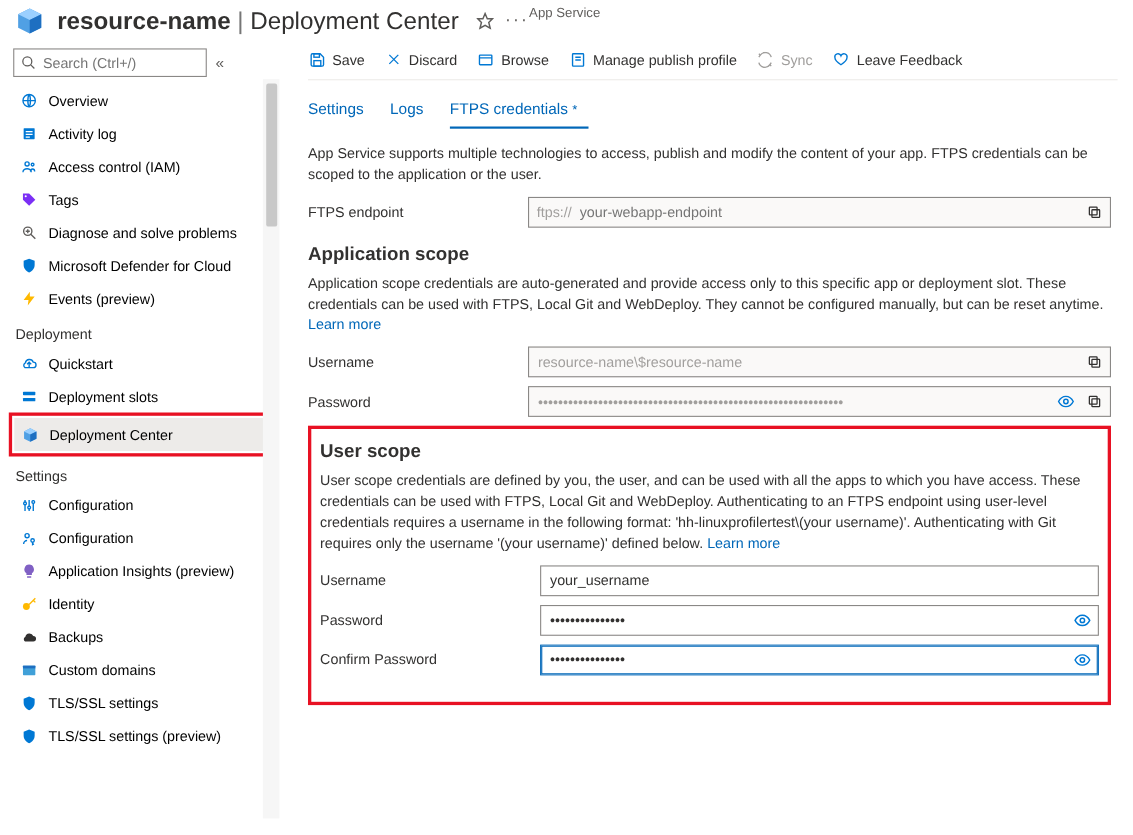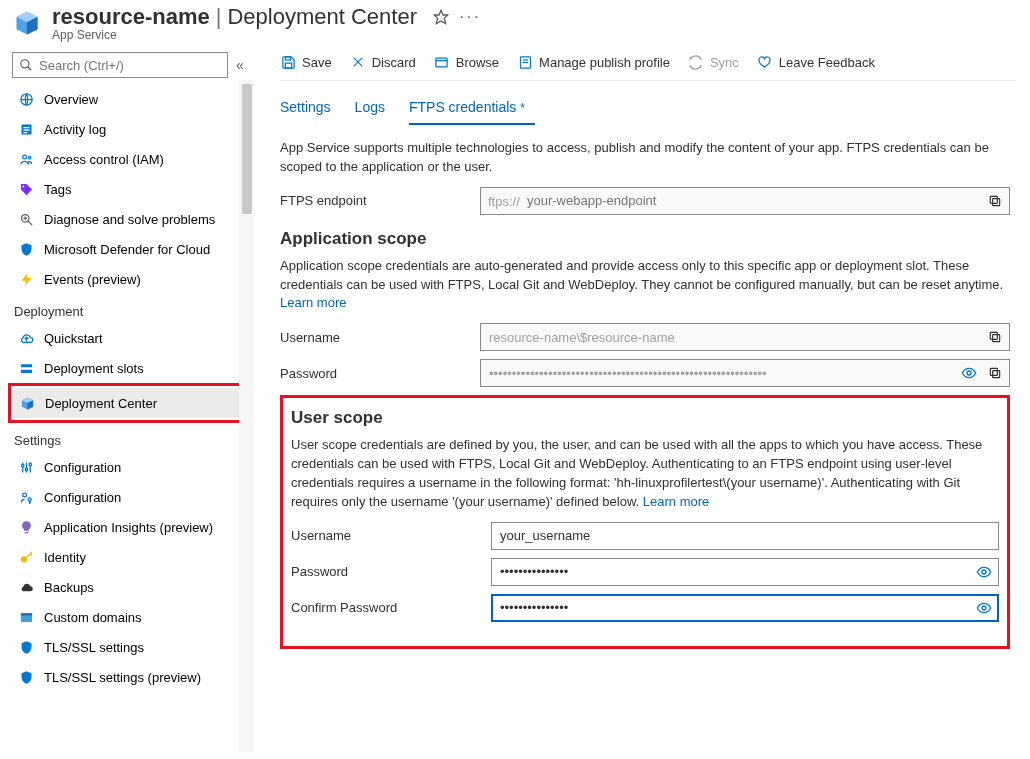--- a/index.html
+++ b/index.html
@@ -1,34 +1,34 @@
 <!DOCTYPE html>
 <html><head>
 <meta charset="utf-8">
 <style>
   * { box-sizing: border-box; margin: 0; padding: 0; font-family: "Segoe UI", Arial, sans-serif; }
   body { background: #fff; color: #323130; width: 1030px; height: 759px; overflow: hidden; font-size: 13px; }
 
   
   .page-header { display: flex; align-items: center; padding: 4px 12px 0 12px; }
   .cube-icon { width: 30px; height: 30px; margin-right: 10px; display:flex; align-items:center; justify-content:center; }
-  .title-block { display:flex; flex-direction:column; }
+  .title-block { display:flex; }
   .title-line { display:flex; align-items:center; gap:6px; }
   .title-big { font-size: 22px; font-weight: 600; color:#323130; }
   .title-sep { font-size: 22px; font-weight: 300; color: #767676; }
   .title-sub { font-size: 22px; font-weight: 300; color: #323130; }
   .title-actions { margin-left: 10px; display:flex; align-items:center; gap:10px; color:#605e5c; }
   .subtitle { font-size: 12px; color:#605e5c; margin-top:-2px; }
 
   .layout { display:flex; height: calc(100% - 55px); margin-top:6px; }
 
   
   .sidebar { width: 254px; flex:0 0 254px; border-right: none; padding: 4px 0 0 12px; position:relative; }
   .search-wrap { display:flex; align-items:center; gap:8px; }
-  .search-box { display:flex; align-items:center; border:1px solid #8a8886; height:26px; width:216px; padding:0 6px; }
+  .search-box { display:flex; align-items:center; border:1px solid #8a8886; height:26px; width:176px; padding:0 6px; }
   .search-box input { border:none; outline:none; width:100%; font-size:13px; color:#323130; }
   .collapse-chevron { color:#605e5c; font-size:14px; }
 
   .nav-section-title { font-size:13px; font-weight:400; color:#323130; padding:10px 6px 4px 2px; }
   .nav-item { display:flex; align-items:center; gap:10px; padding:7px 6px; cursor:pointer; color:#000000; }
   .nav-item.selected { background:#edebe9; }
   .nav-icon { width:16px; height:16px; display:inline-flex; align-items:center; justify-content:center; }
 
   .red-box-nav { border:3px solid #e81123; padding:2px 2px; margin-left:-4px; margin-right:4px; }
 

